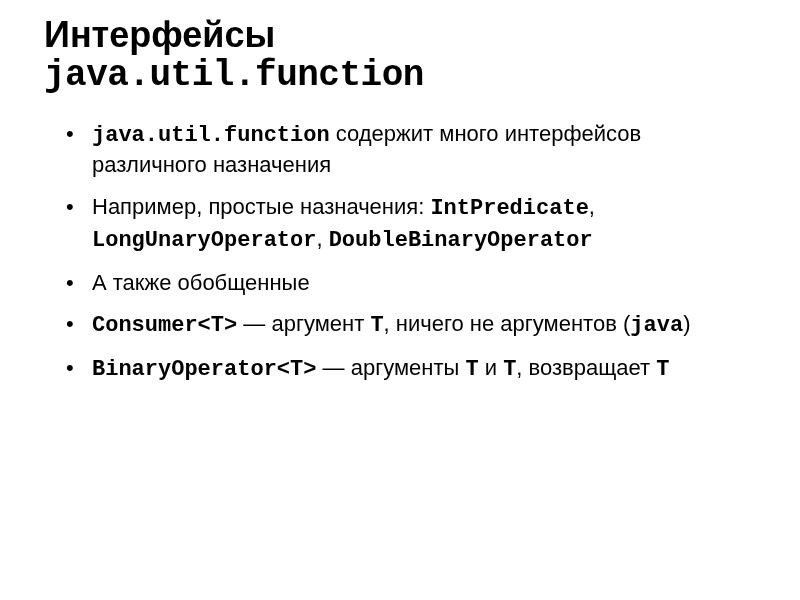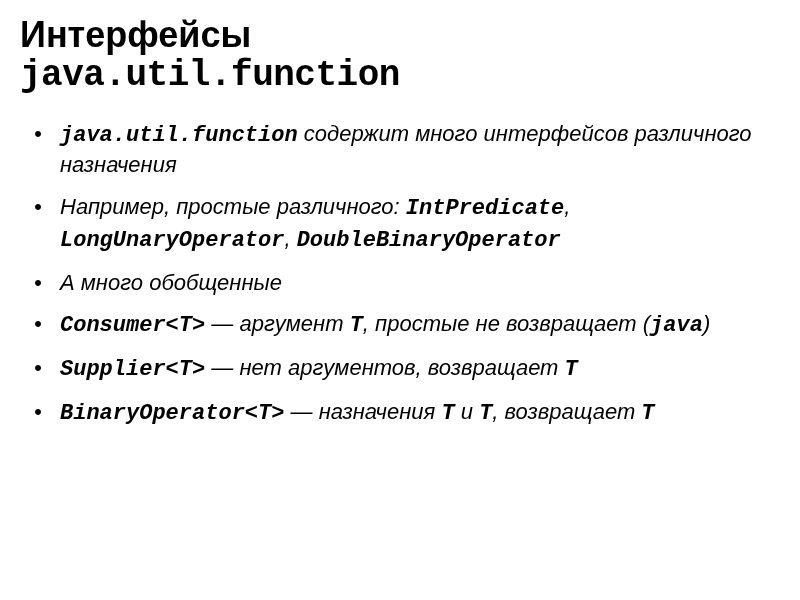--- a/index.html
+++ b/index.html
@@ -5,36 +5,35 @@
   html, body {
     margin: 0;
     padding: 0;
     width: 800px;
     height: 600px;
     background: #ffffff;
     font-family: Arial, Helvetica, sans-serif;
     color: #000;
   }
   .slide {
-    padding: 14px 30px 20px 20px;
+    padding: 14px 30px 20px 44px;
     box-sizing: border-box;
   }
   h1.title {
     font-size: 36px;
     font-weight: bold;
     margin: 0 0 22px 0;
     line-height: 1.15;
   }
   h1.title .line1 { font-family: Arial, Helvetica, sans-serif; display:block; }
   h1.title .line2 { font-family: "Courier New", Courier, monospace; display:block; letter-spacing: -0.5px; }
   ul.bullets {
     list-style: none;
-    margin: 4px;
+    margin: 12px;
     padding: 0 0 0 30px;
-    font-style: italic;
   }
   ul.bullets > li {
     position: relative;
     font-size: 22px;
     line-height: 1.35;
     margin: 0 0 12px 0;
     padding-left: 6px;
   }
   ul.bullets > li::before {
     content: "•";
@@ -58,36 +57,33 @@
     <span class="line2">java.util.function</span>
   </h1>
 
   <ul class="bullets">
 
     <li>
       <span class="mono">java.util.function</span><span> содержит много интерфейсов различного назначения</span>
     </li>
 
     <li>
-      <span>Например, простые различного: </span><span class="mono">IntPredicate</span><span>, </span><span class="mono">LongUnaryOperator</span><span>, </span><span class="mono">DoubleBinaryOperator</span>
+      <span>Например, простые назначения: </span><span class="mono">IntPredicate</span><span>, </span><span class="mono">LongUnaryOperator</span><span>, </span><span class="mono">DoubleBinaryOperator</span>
     </li>
 
     <li>
-      <span>А много обобщенные</span>
+      <span>А также обобщенные</span>
     </li>
 
 
 
     <li>
-      <span class="mono">Consumer&lt;T&gt;</span><span> — аргумент </span><span class="mono">T</span><span>, простые не возвращает (</span><span class="mono">java</span><span>)</span>
+      <span class="mono">Consumer&lt;T&gt;</span><span> — аргумент </span><span class="mono">T</span><span>, ничего не аргументов (</span><span class="mono">java</span><span>)</span>
     </li>
 
-    <li>
-      <span class="mono">Supplier&lt;T&gt;</span><span> — нет аргументов, возвращает </span><span class="mono">T</span>
-    </li>
 
     <li>
-      <span class="mono">BinaryOperator&lt;T&gt;</span><span> — назначения </span><span class="mono">T</span><span> и </span><span class="mono">T</span><span>, возвращает </span><span class="mono">T</span>
+      <span class="mono">BinaryOperator&lt;T&gt;</span><span> — аргументы </span><span class="mono">T</span><span> и </span><span class="mono">T</span><span>, возвращает </span><span class="mono">T</span>
     </li>
 
   </ul>
 
 </div>
 
 </body></html>

